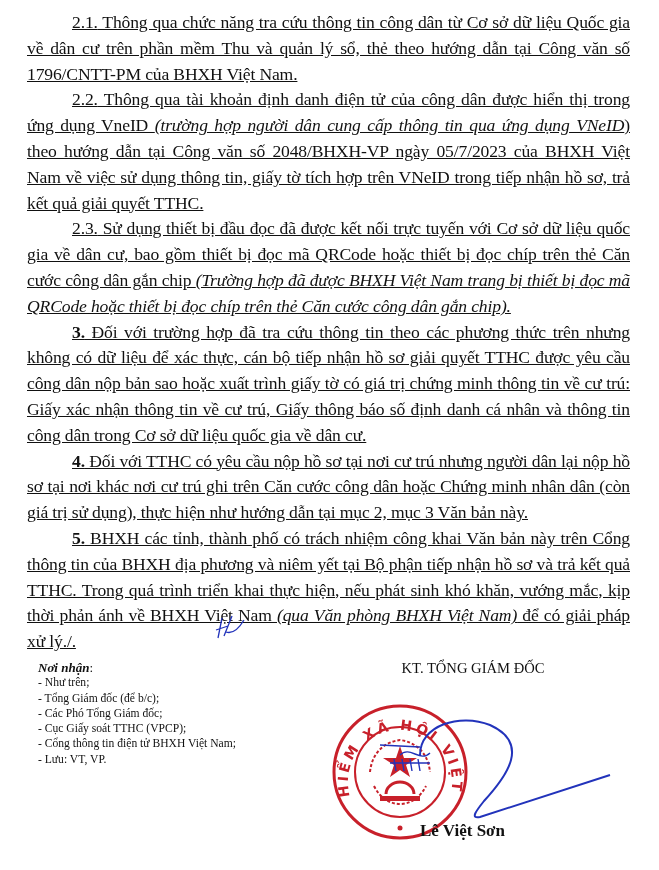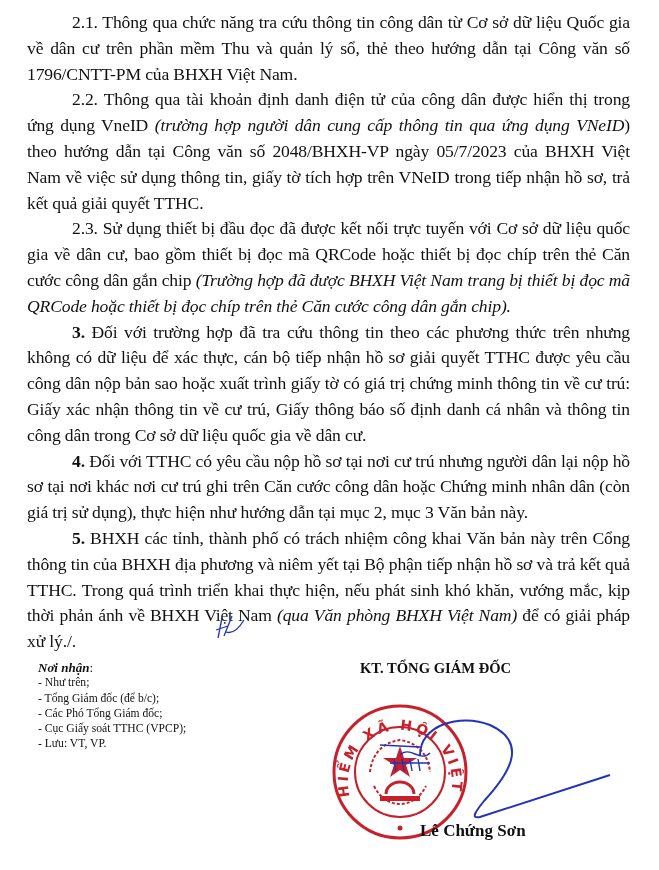--- a/index.html
+++ b/index.html
@@ -3,32 +3,32 @@
   <meta charset="utf-8">
   <style>
     html, body { margin: 0; padding: 0; }
     body {
       width: 659px; height: 870px; background: #ffffff; position: relative; overflow: hidden;
       font-family: "Liberation Serif", "DejaVu Serif", serif; color: #111;
     }
     .page { position: absolute; left: 27px; top: 10px; width: 603px; }
     .para {
       font-size: 17.6px; line-height: 25.8px; text-align: justify; text-indent: 45px;
-      margin: 0; letter-spacing: -0.15px;
+      margin: 0; letter-spacing: -0.15px; text-decoration: underline;
     }
     .para b { font-weight: bold; }
     .para i { font-style: italic; margin-top: 8px; }
     .recipients {
       position: absolute; left: 38px; top: 660px; font-size: 11.6px; line-height: 15.3px; color: #111;
     }
     .recipients .title { font-weight: bold; font-style: italic; font-size: 13px; }
     .recipients .title .colon { font-weight: normal; font-style: normal; }
     .sig-block {
-      position: absolute; left: 360px; top: 659px; width: 226px; 
-      font-weight: bold; font-size: 14.6px; line-height: 19px; color: #111;
+      position: absolute; left: 360px; top: 659px; width: 226px; text-align: center;
+      font-weight: normal; font-size: 14.6px; line-height: 19px; color: #111;
     }
     .signer {
       position: absolute; left: 420px; top: 821px; font-weight: bold; font-size: 17px; color: #111;
     }
     .stamp { position: absolute; left: 330px; top: 702px; width: 140px; height: 140px; }
     .signature { position: absolute; left: 380px; top: 715px; width: 260px; height: 120px; }
     .initial { position: absolute; left: 212px; top: 612px; width: 40px; height: 30px; }
   </style>
 </head>
 <body>
@@ -50,20 +50,21 @@
 <svg class="initial" viewBox="0 0 40 30">
   <path d="M6 26 L10 6 M4 18 L16 14 M12 24 L20 4 M14 20 C20 22 26 18 32 8" stroke="#2233bb" stroke-width="1.3" fill="none"></path>
 </svg>
 
 <div class="recipients">
   <div class="title"><span>Nơi nhận</span><span class="colon">:</span></div>
   <div>- Như trên;</div>
   <div>- Tổng Giám đốc (để b/c);</div>
   <div>- Các Phó Tổng Giám đốc;</div>
   <div>- Cục Giấy soát TTHC (VPCP);</div>
+  <div>- Cổng thông tin điện tử BHXH Việt Nam;</div>
   <div>- Lưu: VT, VP.</div>
 </div>
 
 <div class="sig-block">
   <div>KT. TỔNG GIÁM ĐỐC</div>
 </div>
 
 <svg class="stamp" viewBox="0 0 140 140">
   <defs>
     <path id="seal-arc" d="M 22 100 A 52 52 0 1 1 118 100"></path>
@@ -81,13 +82,13 @@
   <rect x="50" y="94" width="40" height="5" fill="#c8202a"></rect>
   <polygon points="70,124 72,128 68,128" fill="#c8202a"></polygon>
   <circle cx="70" cy="126" r="2.5" fill="#c8202a"></circle>
 </svg>
 
 <svg class="signature" viewBox="0 0 260 120">
   <path d="M 0 30 L 40 32 M 20 40 C 30 30 40 48 50 38 M 10 48 L 50 48 M 14 44 L 16 56 M 22 44 L 24 56 M 30 44 L 32 56 M 38 44 L 40 56" stroke="#2233bb" stroke-width="1.4" fill="none"></path>
   <path d="M 40 40 C 40 10 80 -2 110 10 C 150 28 128 60 104 86 C 96 96 90 104 100 102 L 230 60" stroke="#2233bb" stroke-width="2" fill="none"></path>
 </svg>
 
-<div class="signer">Lê Chứng Sơn</div>
+<div class="signer">Lê Việt Sơn</div>
 
 </body></html>

